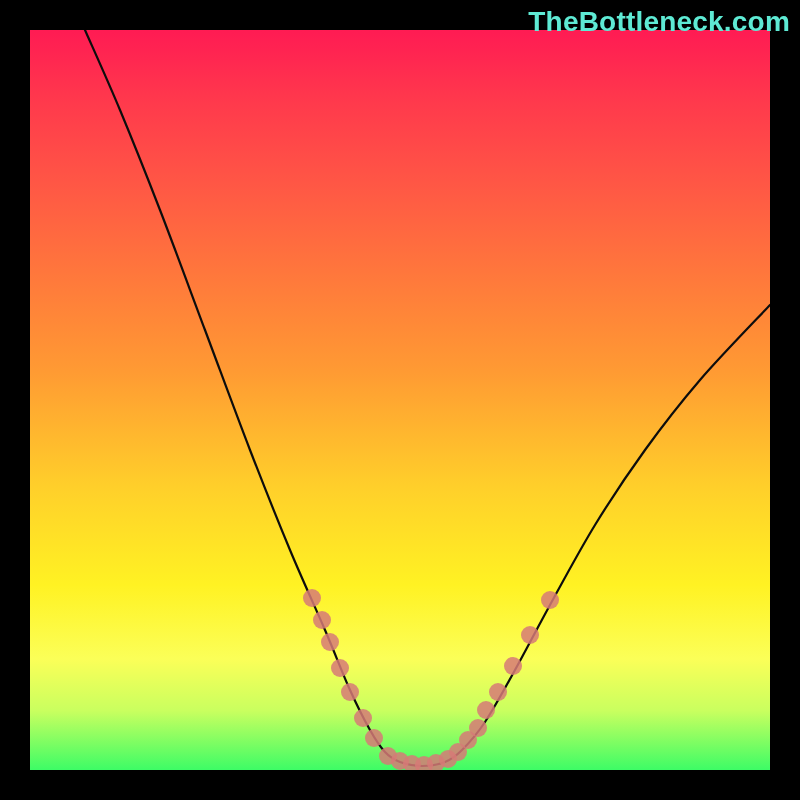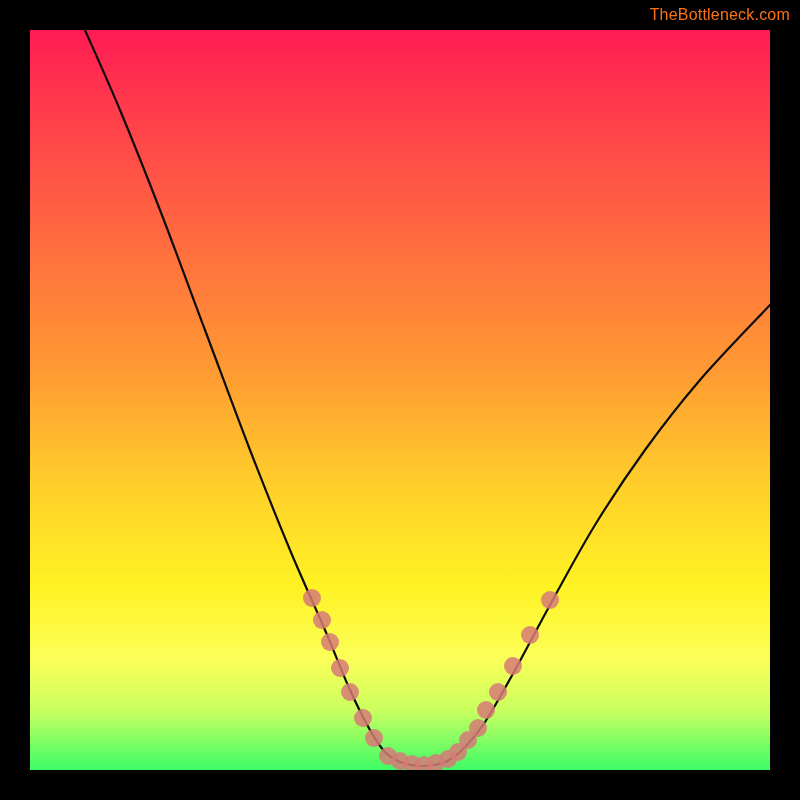--- a/index.html
+++ b/index.html
@@ -14,23 +14,23 @@
   .frame {
     position: relative;
     width: 800px;
     height: 800px;
     background: #000;
   }
   .watermark {
     position: absolute;
     top: 6px;
     right: 10px;
-    color: #f97316;
-    font-size: 16px;
-    font-weight: 400;
+    color: #5eead4;
+    font-size: 28px;
+    font-weight: 700;
     letter-spacing: 0.2px;
     z-index: 50;
     user-select: none;
   }
   .plot {
     position: absolute;
     left: 30px;
     top: 30px;
     width: 740px;
     height: 740px;

